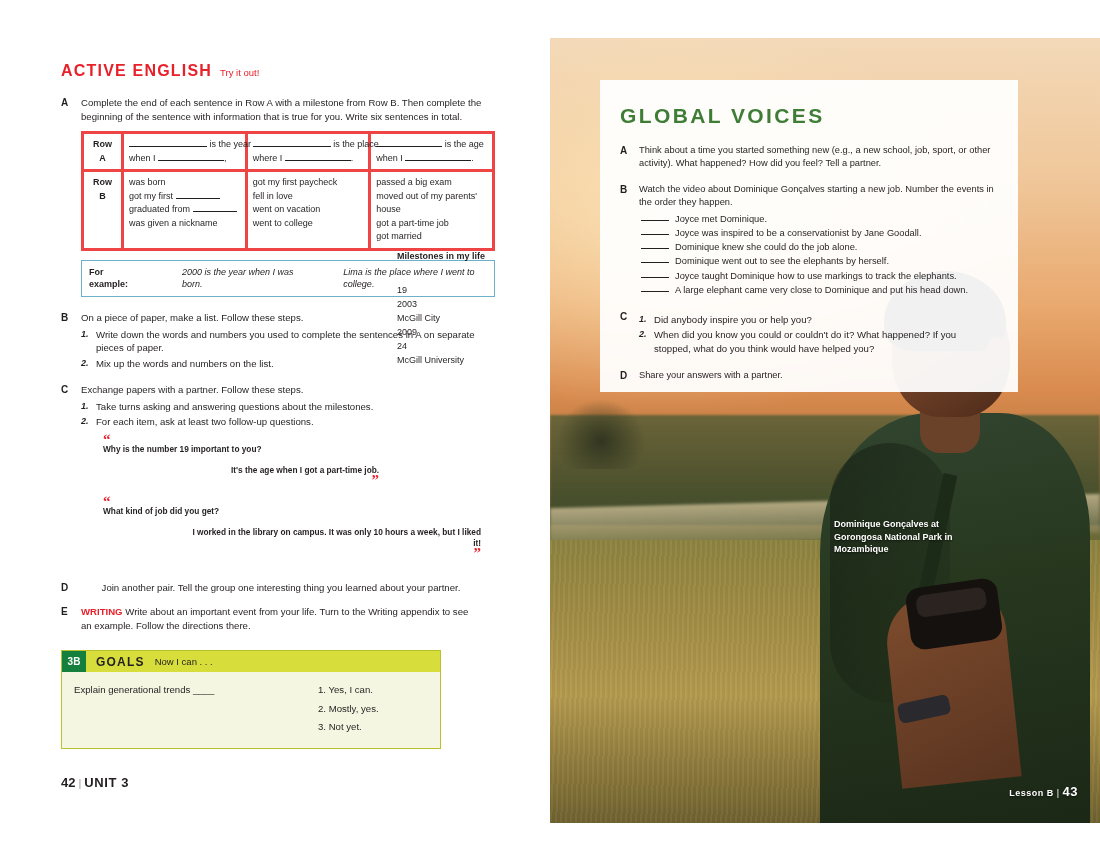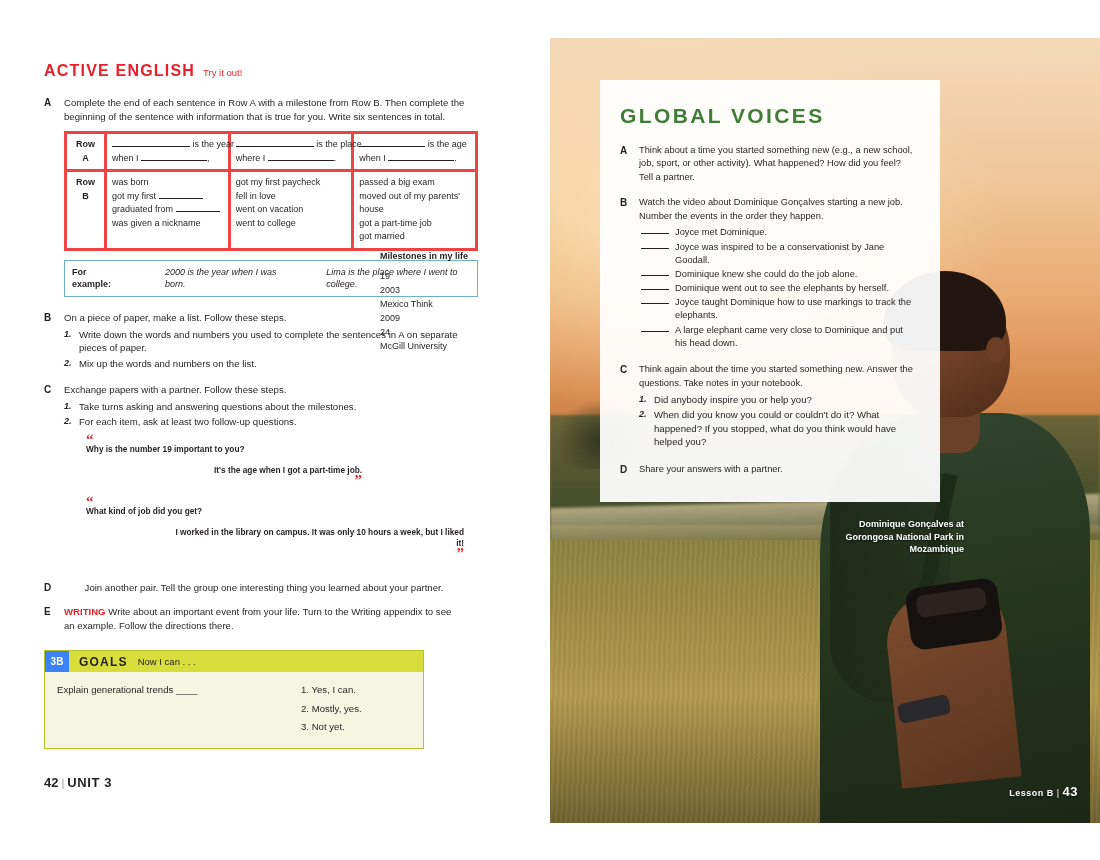--- a/index.html
+++ b/index.html
@@ -12,21 +12,21 @@
   }
   .page {
     position: relative;
     width: 1100px; height: 860px;
     overflow: hidden;
   }
 
   
   .left-page {
     position: absolute;
-    left: 0; top: 0;
+    left: 17px; top: 0;
     width: 550px; height: 860px;
     background: #ffffff;
   }
   .left-inner {
     position: absolute;
     left: 44px; top: 62px;
     width: 420px;
   }
   .ae-head {
     display: flex;
@@ -124,21 +124,21 @@
 
   
   .milestones {
     position: absolute;
     left: 380px;
     top: 250px;
     width: 130px;
     font-size: 9px;
     line-height: 1.55;
   }
-  .milestones .mtitle { font-weight: bold; margin-bottom: 6px; }
+  .milestones .mtitle { font-weight: bold; margin-bottom: 20px; }
 
   
   .bubbles { position: relative; height: 135px; margin-top: 6px; }
   .bub {
     position: absolute;
     font-size: 8.3px;
     font-weight: bold;
     line-height: 1.35;
   }
   .qmark {
@@ -162,21 +162,21 @@
     border: 1px solid #b9c22a;
   }
   .goals-head {
     background: #d7de3c;
     display: flex;
     align-items: center;
     height: 21px;
     position: relative;
   }
   .goals-num {
-    background: #3b82f6;
+    background: #15803d;
     color: #ffffff;
     font-size: 10px;
     font-weight: bold;
     height: 21px;
     width: 24px;
     display: flex;
     align-items: center;
     justify-content: center;
   }
   .goals-word {
@@ -344,23 +344,23 @@
     left: 150px; top: 210px;
     width: 14px; height: 130px;
     background: #1c2a18;
     transform: rotate(12deg);
   }
 
   
   .copy-panel {
     position: absolute;
     left: 50px; top: 42px;
-    width: 340px;
+    width: 418px;
     background: rgba(255,255,255,0.94);
-    padding: 24px 24px 26px 20px;
+    padding: 24px 24px 9px 20px;
   }
   .gv-title {
     font-size: 21px;
     font-weight: bold;
     letter-spacing: 2.4px;
     color: #3f7d37;
     margin: 0 0 16px 0;
   }
   .r-ex { display: flex; margin-bottom: 12px; }
   .r-ex .ex-letter { width: 19px; flex: 0 0 19px; font-size: 10px; font-weight: bold; }
@@ -381,21 +381,20 @@
   .caption {
     position: absolute;
     right: 136px;
     top: 480px;
     width: 130px;
     color: #ffffff;
     font-size: 9px;
     font-weight: bold;
     line-height: 1.4;
     text-shadow: 0 1px 2px rgba(0,0,0,0.6);
-    text-align: right;
   }
   .folio-right {
     position: absolute;
     right: 22px;
     bottom: 24px;
     color: #ffffff;
     font-size: 9px;
     font-weight: bold;
     letter-spacing: 0.5px;
     text-shadow: 0 1px 2px rgba(0,0,0,0.6);
@@ -548,21 +547,21 @@
             <div>3. Not yet.</div>
           </div>
         </div>
       </div>
     </div>
 
     <div class="milestones">
       <div class="mtitle">Milestones in my life</div>
       <div>19</div>
       <div>2003</div>
-      <div>Mexico Think</div>
+      <div>McGill City</div>
       <div>2009</div>
       <div>24</div>
       <div>McGill University</div>
     </div>
 
     <div class="folio-left">
       <span class="pg">42</span><span class="sep">|</span><span class="unit">UNIT 3</span>
     </div>
   </div>
 
@@ -607,21 +606,20 @@
             <li><span class="lead"></span><span>Dominique went out to see the elephants by herself.</span></li>
             <li><span class="lead"></span><span>Joyce taught Dominique how to use markings to track the elephants.</span></li>
             <li><span class="lead"></span><span>A large elephant came very close to Dominique and put his head down.</span></li>
           </ul>
         </div>
       </div>
 
       <div class="r-ex">
         <div class="ex-letter">C</div>
         <div class="ex-body">
-          <div>Think again about the time you started something new. Answer the questions. Take notes in your notebook.</div>
           <ol class="sub">
             <li><span class="num">1.</span><span>Did anybody inspire you or help you?</span></li>
             <li><span class="num">2.</span><span>When did you know you could or couldn't do it? What happened? If you stopped, what do you think would have helped you?</span></li>
           </ol>
         </div>
       </div>
 
       <div class="r-ex" style="margin-bottom:0;">
         <div class="ex-letter">D</div>
         <div class="ex-body">Share your answers with a partner.</div>

